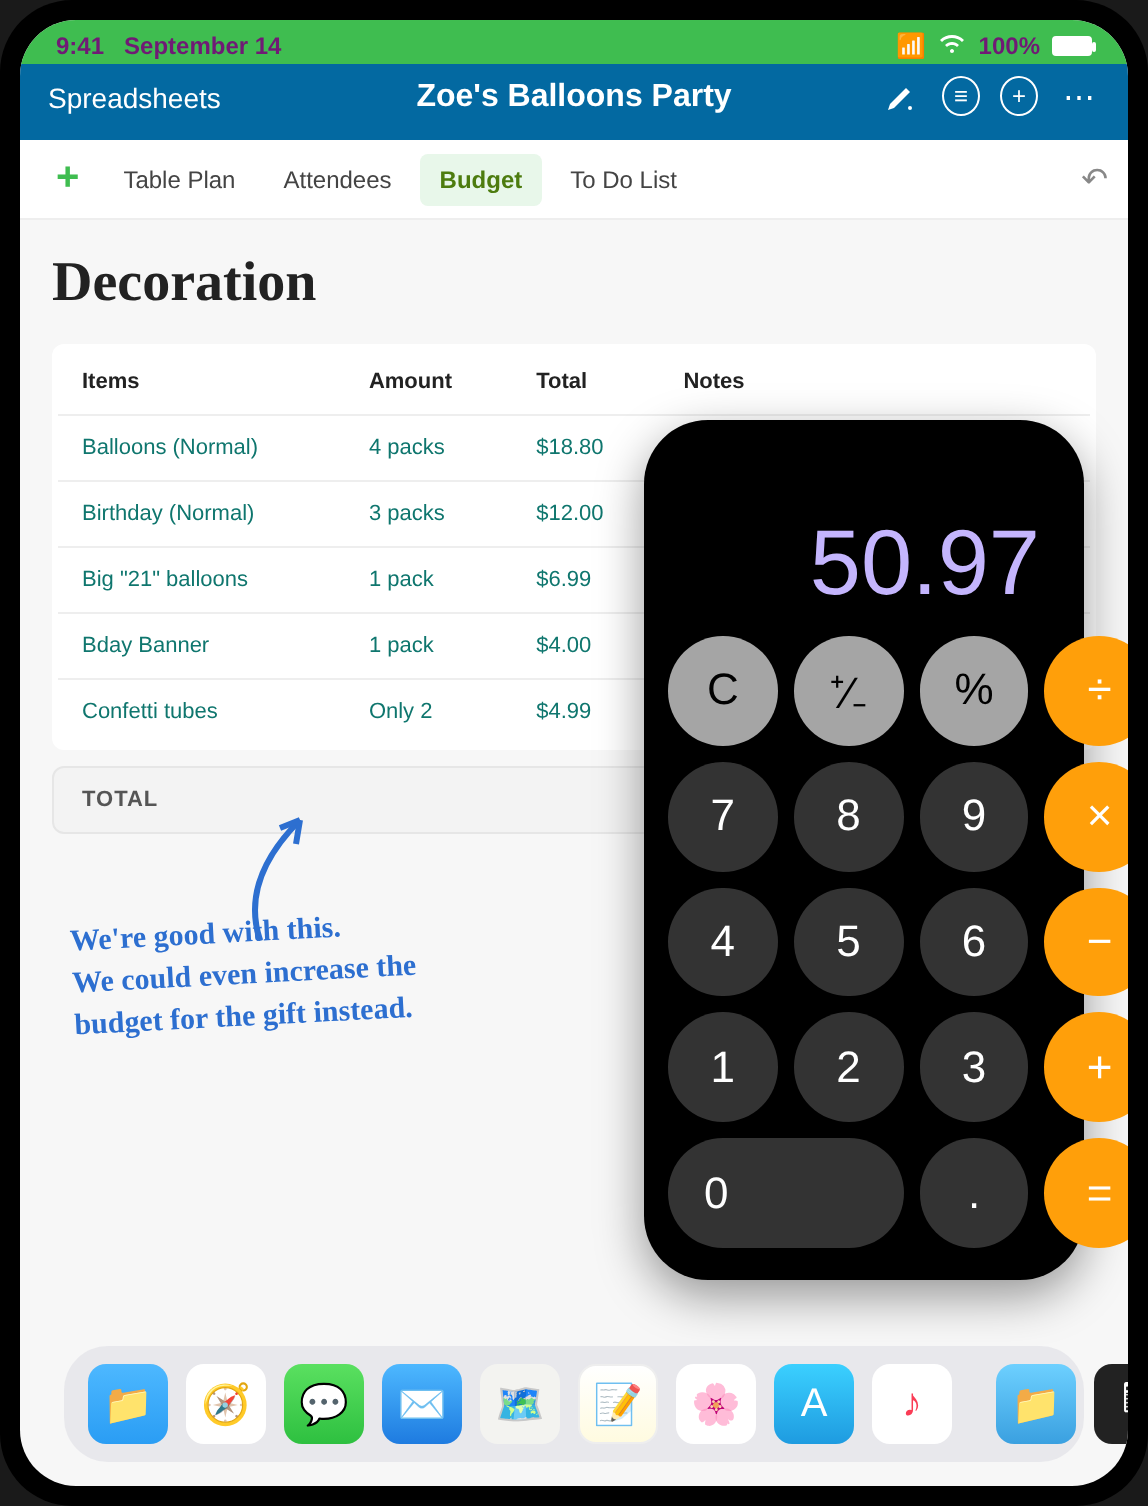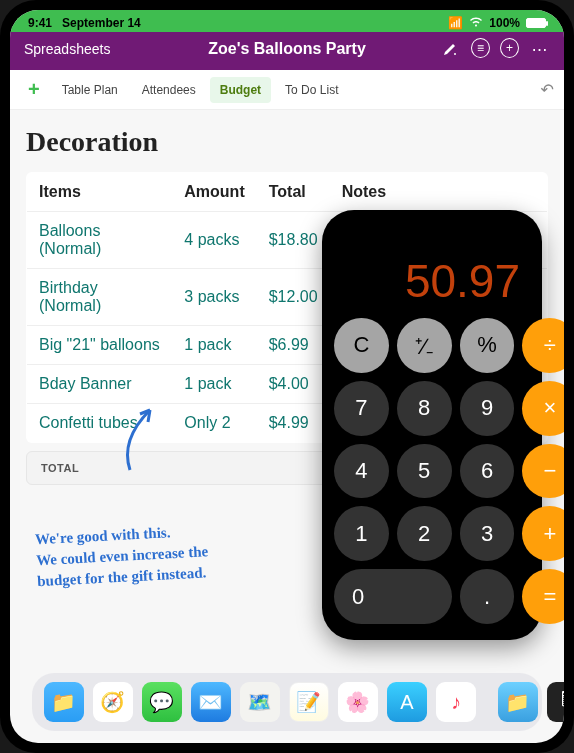--- a/index.html
+++ b/index.html
@@ -20,32 +20,32 @@
   .screen {
     width: 100%;
     height: 100%;
     background: #f7f7f7;
     border-radius: 28px;
     overflow: hidden;
     position: relative;
   }
   .statusbar {
     background: #3fbd50;
-    color: #000000;
+    color: #701a75;
     display: flex;
     justify-content: space-between;
     align-items: center;
     padding: 6px 18px 2px 18px;
     font-size: 12px;
     font-weight: 600;
   }
   .status-left { display: flex; gap: 10px; }
   .status-right { display: flex; gap: 6px; align-items: center; }
   .navbar {
-    background: #701a75;
+    background: #0369a1;
     color: #fff;
     display: flex;
     align-items: center;
     justify-content: space-between;
     padding: 6px 14px 10px 14px;
   }
   .nav-title { font-size: 16px; font-weight: 700; flex:1; text-align:center;}
   .nav-back { font-size: 14px; width:110px;}
   .nav-actions { display: flex; gap: 10px; width:110px; justify-content:flex-end;}
   .nav-icon {
@@ -71,24 +71,24 @@
     font-family: "Comic Sans MS", "Bradley Hand", cursive;
     font-size: 28px;
     font-weight: 700;
     color: #222;
     margin: 6px 0 14px 0;
   }
   table.budget {
     width: 100%;
     border-collapse: collapse;
     background: #fff;
-    border: 1px solid #a21caf;
+    border: 3px solid #a21caf;
     border-radius: 6px;
     overflow: hidden;
-    font-size: 16px;
+    font-size: 11px;
   }
   .budget th, .budget td {
     text-align: left;
     padding: 10px 12px;
     border-bottom: 1px solid #eee;
     color: #0f766e;
   }
   .budget th { font-weight: 600; color: #222; background:#fff;}
   .total-row {
     background: #f3f3f3;
@@ -126,21 +126,21 @@
     width: 220px;
     height: 430px;
     background: #000;
     border-radius: 32px;
     box-shadow: 0 8px 24px rgba(0,0,0,0.4);
     padding: 14px 12px 16px 12px;
     display: flex;
     flex-direction: column;
   }
   .calc-display {
-    color: #c2410c;
+    color: #c4b5fd;
     font-size: 46px;
     font-weight: 300;
     text-align: right;
     padding: 30px 10px 10px 10px;
     flex: 0 0 auto;
   }
   .calc-grid {
     display: grid;
     grid-template-columns: repeat(4, 1fr);
     gap: 8px;

